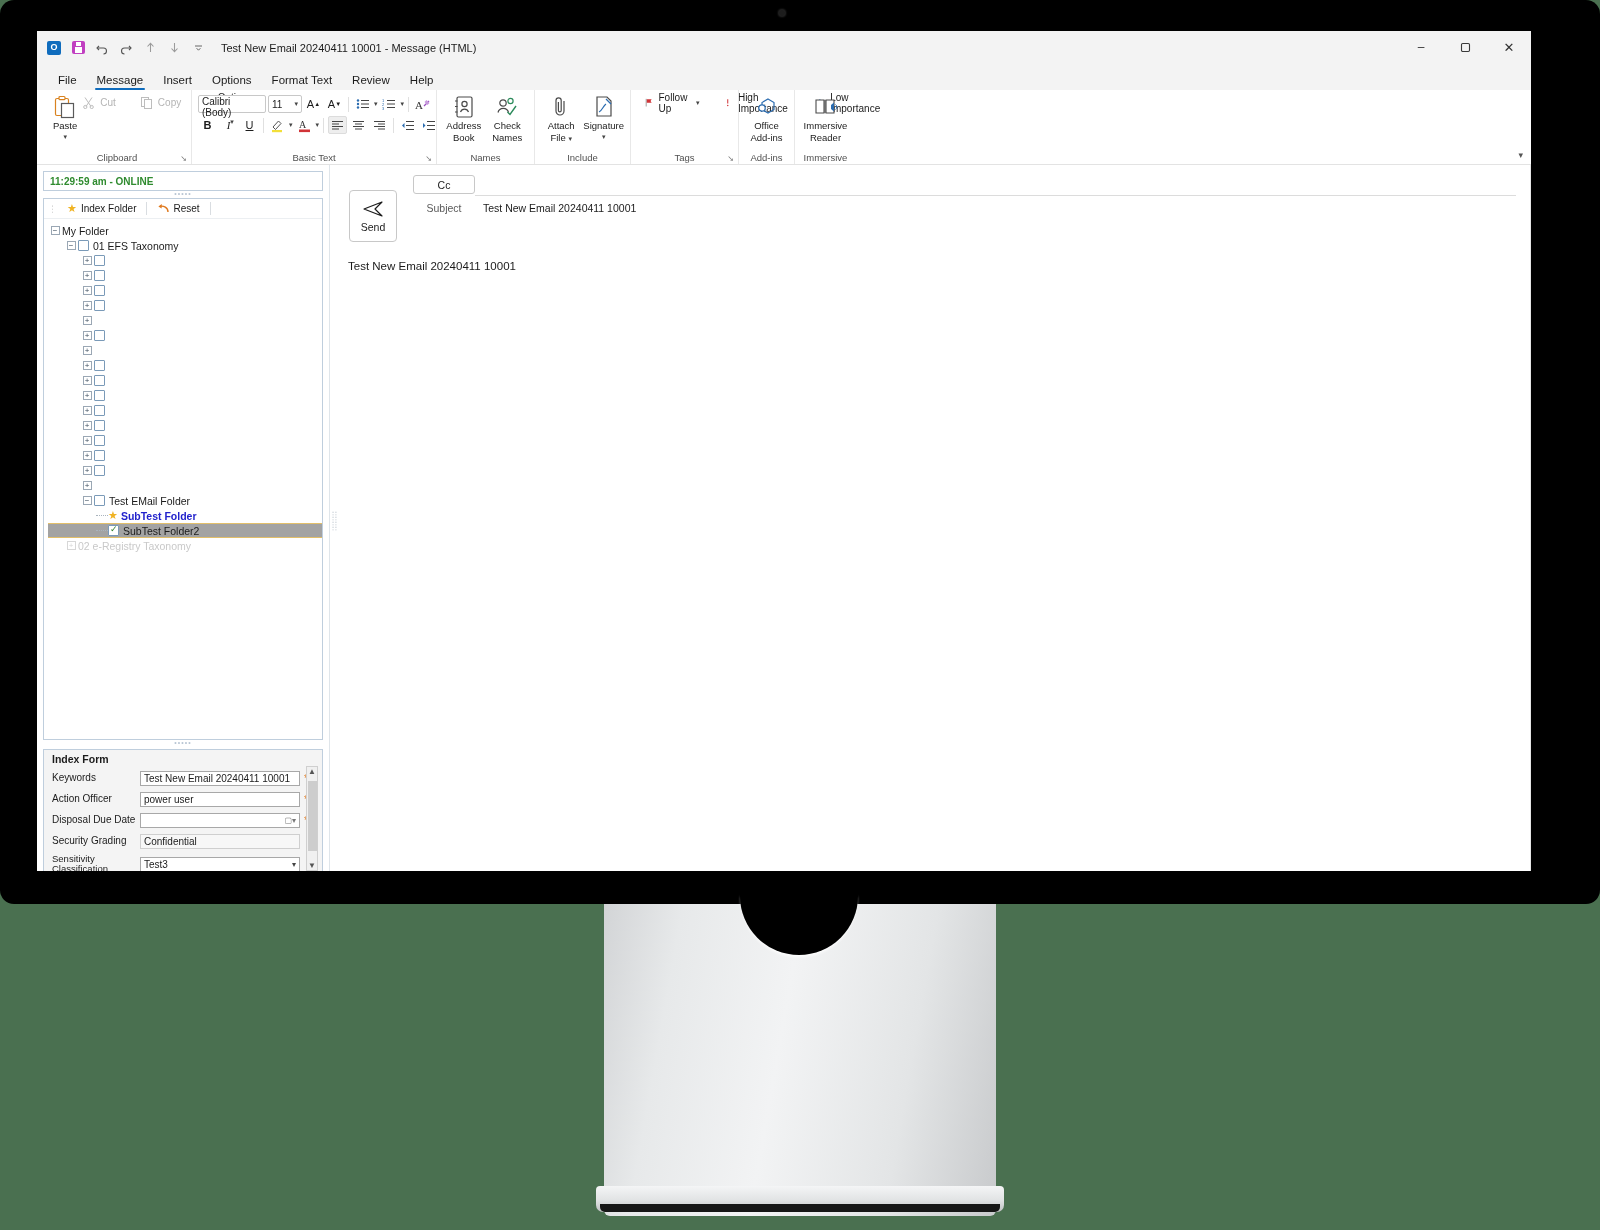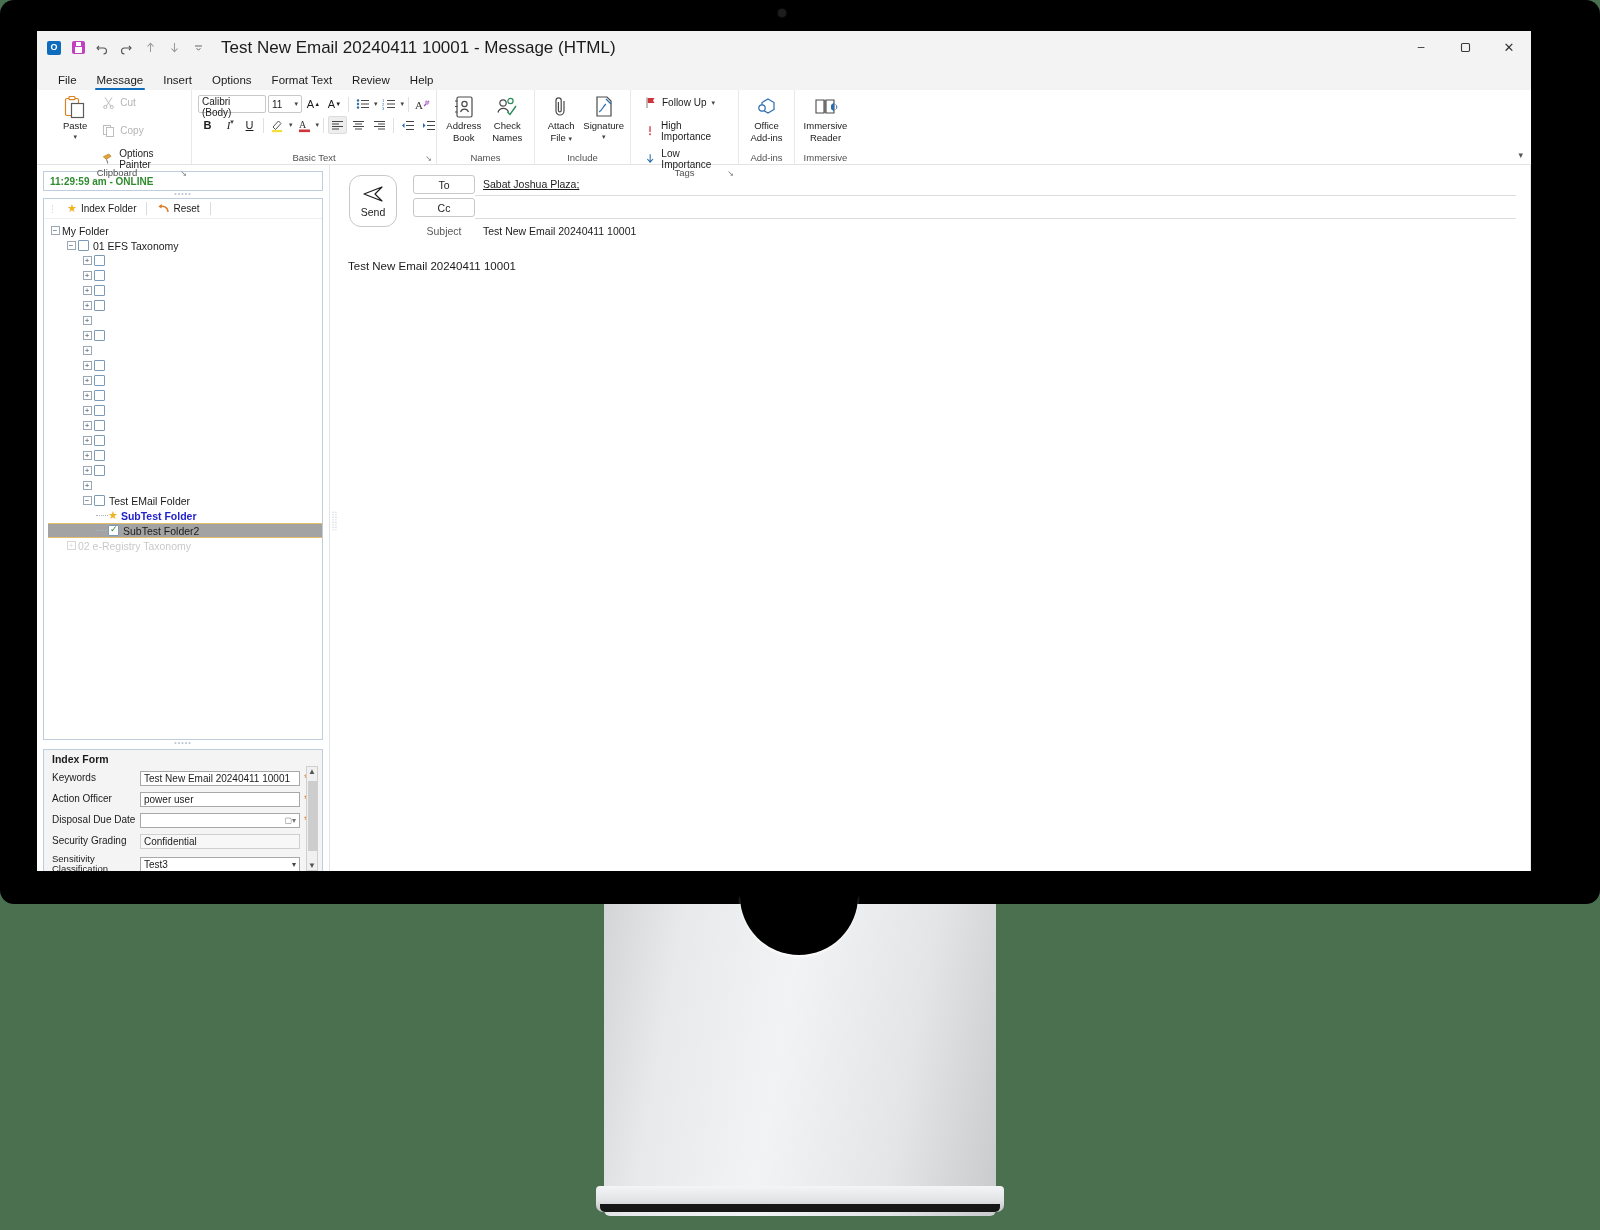--- a/index.html
+++ b/index.html
@@ -62,21 +62,21 @@
   }
   .outlook-logo {
     width:14px; height:14px; background:#0f6cbd; border-radius:2px;
     display:flex; align-items:center; justify-content:center;
     color:#fff; font-size:9px; font-weight:bold; line-height:1;
   }
   .save-icon { width:13px; height:13px; background:#c13fc1; border-radius:2px; position:relative; }
   .save-icon::after{content:"";position:absolute;left:3px;top:6px;width:7px;height:6px;background:#fff;}
   .save-icon::before{content:"";position:absolute;left:4px;top:1px;width:5px;height:4px;background:#fff;}
   .win-title {
-    font-size:17px; color:#1b1b1b; margin-left:12px; white-space:nowrap;
+    font-size:11px; color:#1b1b1b; margin-left:12px; white-space:nowrap;
   }
   .searchbox {
     position:absolute; left:575px; top:4px; width:360px; height:25px;
     background:#fafafa; border:1px solid #e0e0e0; border-radius:4px;
     display:flex; align-items:center; padding:0 9px; gap:7px;
   }
   .searchbox .ph { font-size:11.5px; color:#666; }
   .wincontrols { position:absolute; right:0; top:0; display:flex; }
   .wc { width:44px; height:32px; display:flex; align-items:center; justify-content:center;
         font-size:12px; color:#333; }
@@ -109,21 +109,21 @@
     font-size:9.5px; color:#505050; text-align:center; padding-bottom:1px; position:relative;
   }
   .rgroup-label .dlg {
     position:absolute; right:-2px; bottom:1px; font-size:8px; color:#777;
   }
   .bigbtn {
     width:48px; display:flex; flex-direction:column; align-items:center; gap:1px;
     font-size:9.5px; color:#1b1b1b; line-height:1.12; text-align:center; padding-top:2px;
   }
   .bigbtn .ic { height:26px; display:flex; align-items:center; justify-content:center; }
-  .smallcol { display:flex; flex-direction:column; gap:11px; padding-top:2px; }
+  .smallcol { display:flex; flex-direction:row; gap:18px; padding-top:2px; }
   .smallitem { display:flex; align-items:center; gap:5px; font-size:10px; color:#1b1b1b; height:17px; padding:0 3px;}
   .smallitem.dis { color:#b4b4b4; }
 
   .bt-rows { display:flex; flex-direction:column; gap:3px; padding-top:3px; }
   .bt-row { display:flex; align-items:center; gap:2px; }
   .fontbox {
     height:18px; border:1px solid #c8c8c8; border-radius:2px; background:#fff;
     display:flex; align-items:center; justify-content:space-between;
     font-size:10px; padding:0 3px; color:#1b1b1b;
   }
@@ -207,23 +207,23 @@
   .splitter {
     width:10px; background:#fff; display:flex; align-items:center; justify-content:center;
     border-left:1px solid #dfe5ea;
   }
   .sp-dots { font-size:7px; color:#9aa7b4; line-height:5px; letter-spacing:0; }
 
   
   .composepane { flex:1; background:#fff; padding:8px 0 0 6px; display:flex; flex-direction:column; }
   .hdrblock { display:flex; align-items:flex-start; padding-right:14px; }
   .sendbtn {
-    width:48px; height:52px; border:1px solid #c8c8c8; border-radius:12px;
+    width:48px; height:52px; border:1px solid #c8c8c8; border-radius:4px;
     display:flex; flex-direction:column; align-items:center; justify-content:center;
-    gap:3px; font-size:10.5px; color:#1b1b1b; margin-top:2px; margin-left:4px;
+    gap:3px; font-size:10.5px; color:#1b1b1b; margin-top:17px; margin-left:4px;
   }
   .fieldscol { flex:1; margin-left:16px; }
   .frow { display:flex; align-items:center; height:23px; }
   .fbtn {
     width:62px; height:19px; border:1px solid #c8c8c8; border-radius:3px;
     font-size:10.5px; color:#1b1b1b; display:flex; align-items:center; justify-content:center;
   }
   .flabel { width:62px; font-size:10.5px; color:#5a5a5a; text-align:center; }
   .fline { flex:1; border-bottom:1px solid #dcdcdc; height:22px; display:flex; align-items:center; padding-left:8px;}
   .fline.nob { border-bottom:none; }
@@ -834,26 +834,20 @@
     <div class="composepane">
       <div class="hdrblock">
         <div class="sendbtn">
           <svg width="22" height="18" viewBox="0 0 22 18">
             <path d="M2 9 L20 2 L13 9 L20 16 Z" fill="none" stroke="#1b1b1b" stroke-width="1.2" stroke-linejoin="round"></path>
           </svg>
           <span>Send</span>
         </div>
         <div class="fieldscol">
           <div class="frow">
-            <div class="fbtn">To</div>
-            <div class="fline">
-              <span class="recipient">Sabat Joshua Plaza;</span>
-            </div>
-          </div>
-          <div class="frow">
             <div class="fbtn">Cc</div>
             <div class="fline">
               <span class="recipient"></span>
             </div>
           </div>
           <div class="frow">
             <div class="flabel">Subject</div>
             <div class="fline nob">
               <span class="subjval">Test New Email  20240411 10001</span>
             </div>

